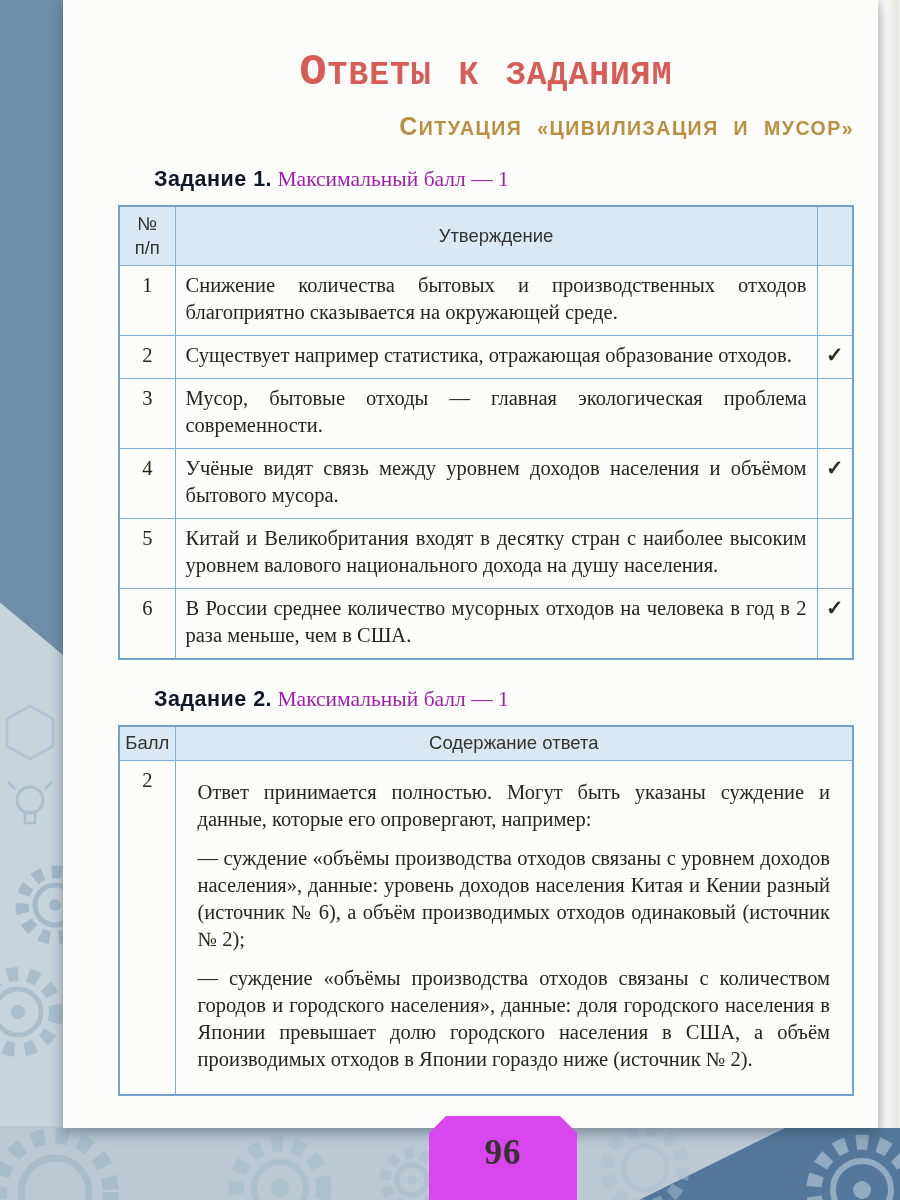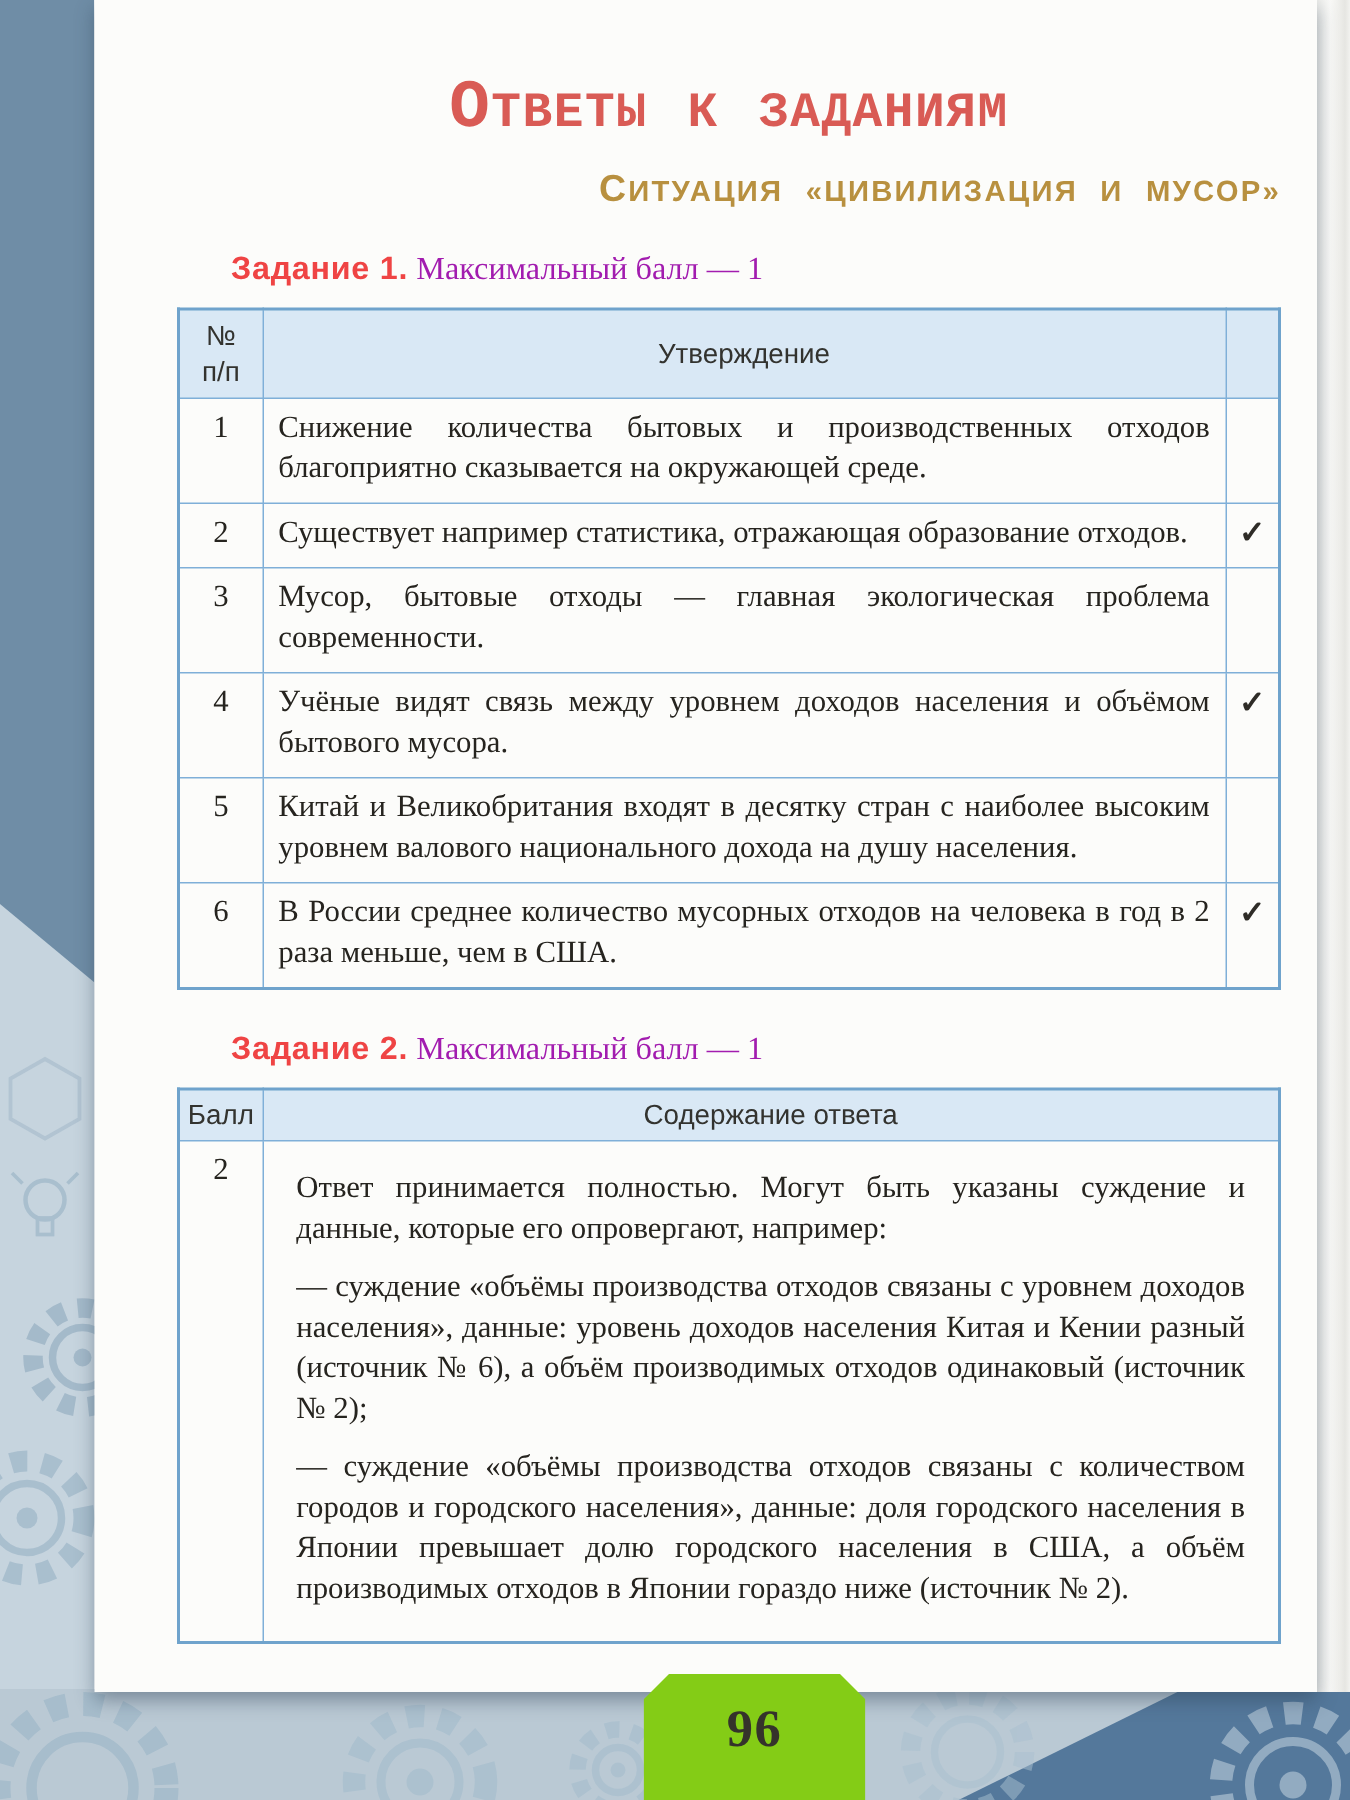--- a/index.html
+++ b/index.html
@@ -29,38 +29,38 @@
   .title::first-letter{font-size:45px;}
   .grade{margin:42px 0 0;text-align:center;font-family:"Liberation Sans",sans-serif;font-weight:bold;
          color:#b8903f;font-size:23px;letter-spacing:1.5px;word-spacing:9px;text-transform:uppercase;}
   .grade::first-letter{font-size:30px;}
   .situation{margin:15px 0 0;text-align:right;font-family:"Liberation Sans",sans-serif;font-weight:bold;
          color:#b8903f;font-size:19.5px;letter-spacing:1.5px;word-spacing:8px;text-transform:uppercase;}
   .situation::first-letter{font-size:25px;}
 
   .task-line{margin:25px 0 0 36px;font-size:21.5px;line-height:26px;}
   .task-line.second{margin-top:26px;}
-  .task-label{font-family:"Liberation Sans",sans-serif;font-weight:bold;color:#ef4444;letter-spacing:.5px;}
+  .task-label{font-family:"Liberation Sans",sans-serif;font-weight:bold;color:#0f172a;letter-spacing:.5px;}
   .task-sub{font-family:Liberation Serif, serif;color:#a21caf;}
 
   table{width:100%;border-collapse:collapse;margin-top:13px;border:2px solid #6fa3cc;table-layout:fixed;}
   th{background:#d9e8f5;border:1.4px solid #7fafd8;font-family:"Liberation Sans",sans-serif;
      font-weight:normal;font-size:18.5px;color:#33332f;text-align:center;vertical-align:middle;padding:5px 4px;}
   .num-h{white-space:pre-line;line-height:1.3;}
   .t1 thead tr{height:58px;}
   .t2 thead tr{height:34px;padding-left:29px;}
   td{border:1.4px solid #7fafd8;vertical-align:top;font-size:20.5px;line-height:27px;
      padding:6px 10px 9px;color:#26241f;}
   td.num{text-align:center;padding-left:2px;padding-right:2px;}
   td.txt{text-align:justify;}
   td.chk{text-align:center;font-weight:bold;font-size:21px;padding-left:2px;padding-right:2px;color:#2e2c27;}
   .para{margin:12px;}
 
   
-  .tab{position:absolute;left:429px;top:1116px;width:148px;height:84px;background:#84cc16;
+  .tab{position:absolute;left:429px;top:1116px;width:148px;height:84px;background:#d946ef;
        clip-path:polygon(17px 0,131px 0,148px 17px,148px 100%,0 100%,0 17px);
        display:flex;align-items:center;justify-content:center;}
   .tab span{font-family:"Liberation Serif",serif;font-weight:bold;font-size:35px;color:#35332b;
             padding-bottom:10px;letter-spacing:1px;}
 </style>
 </head>
 <body>
 
 <div class="canvas">
 

